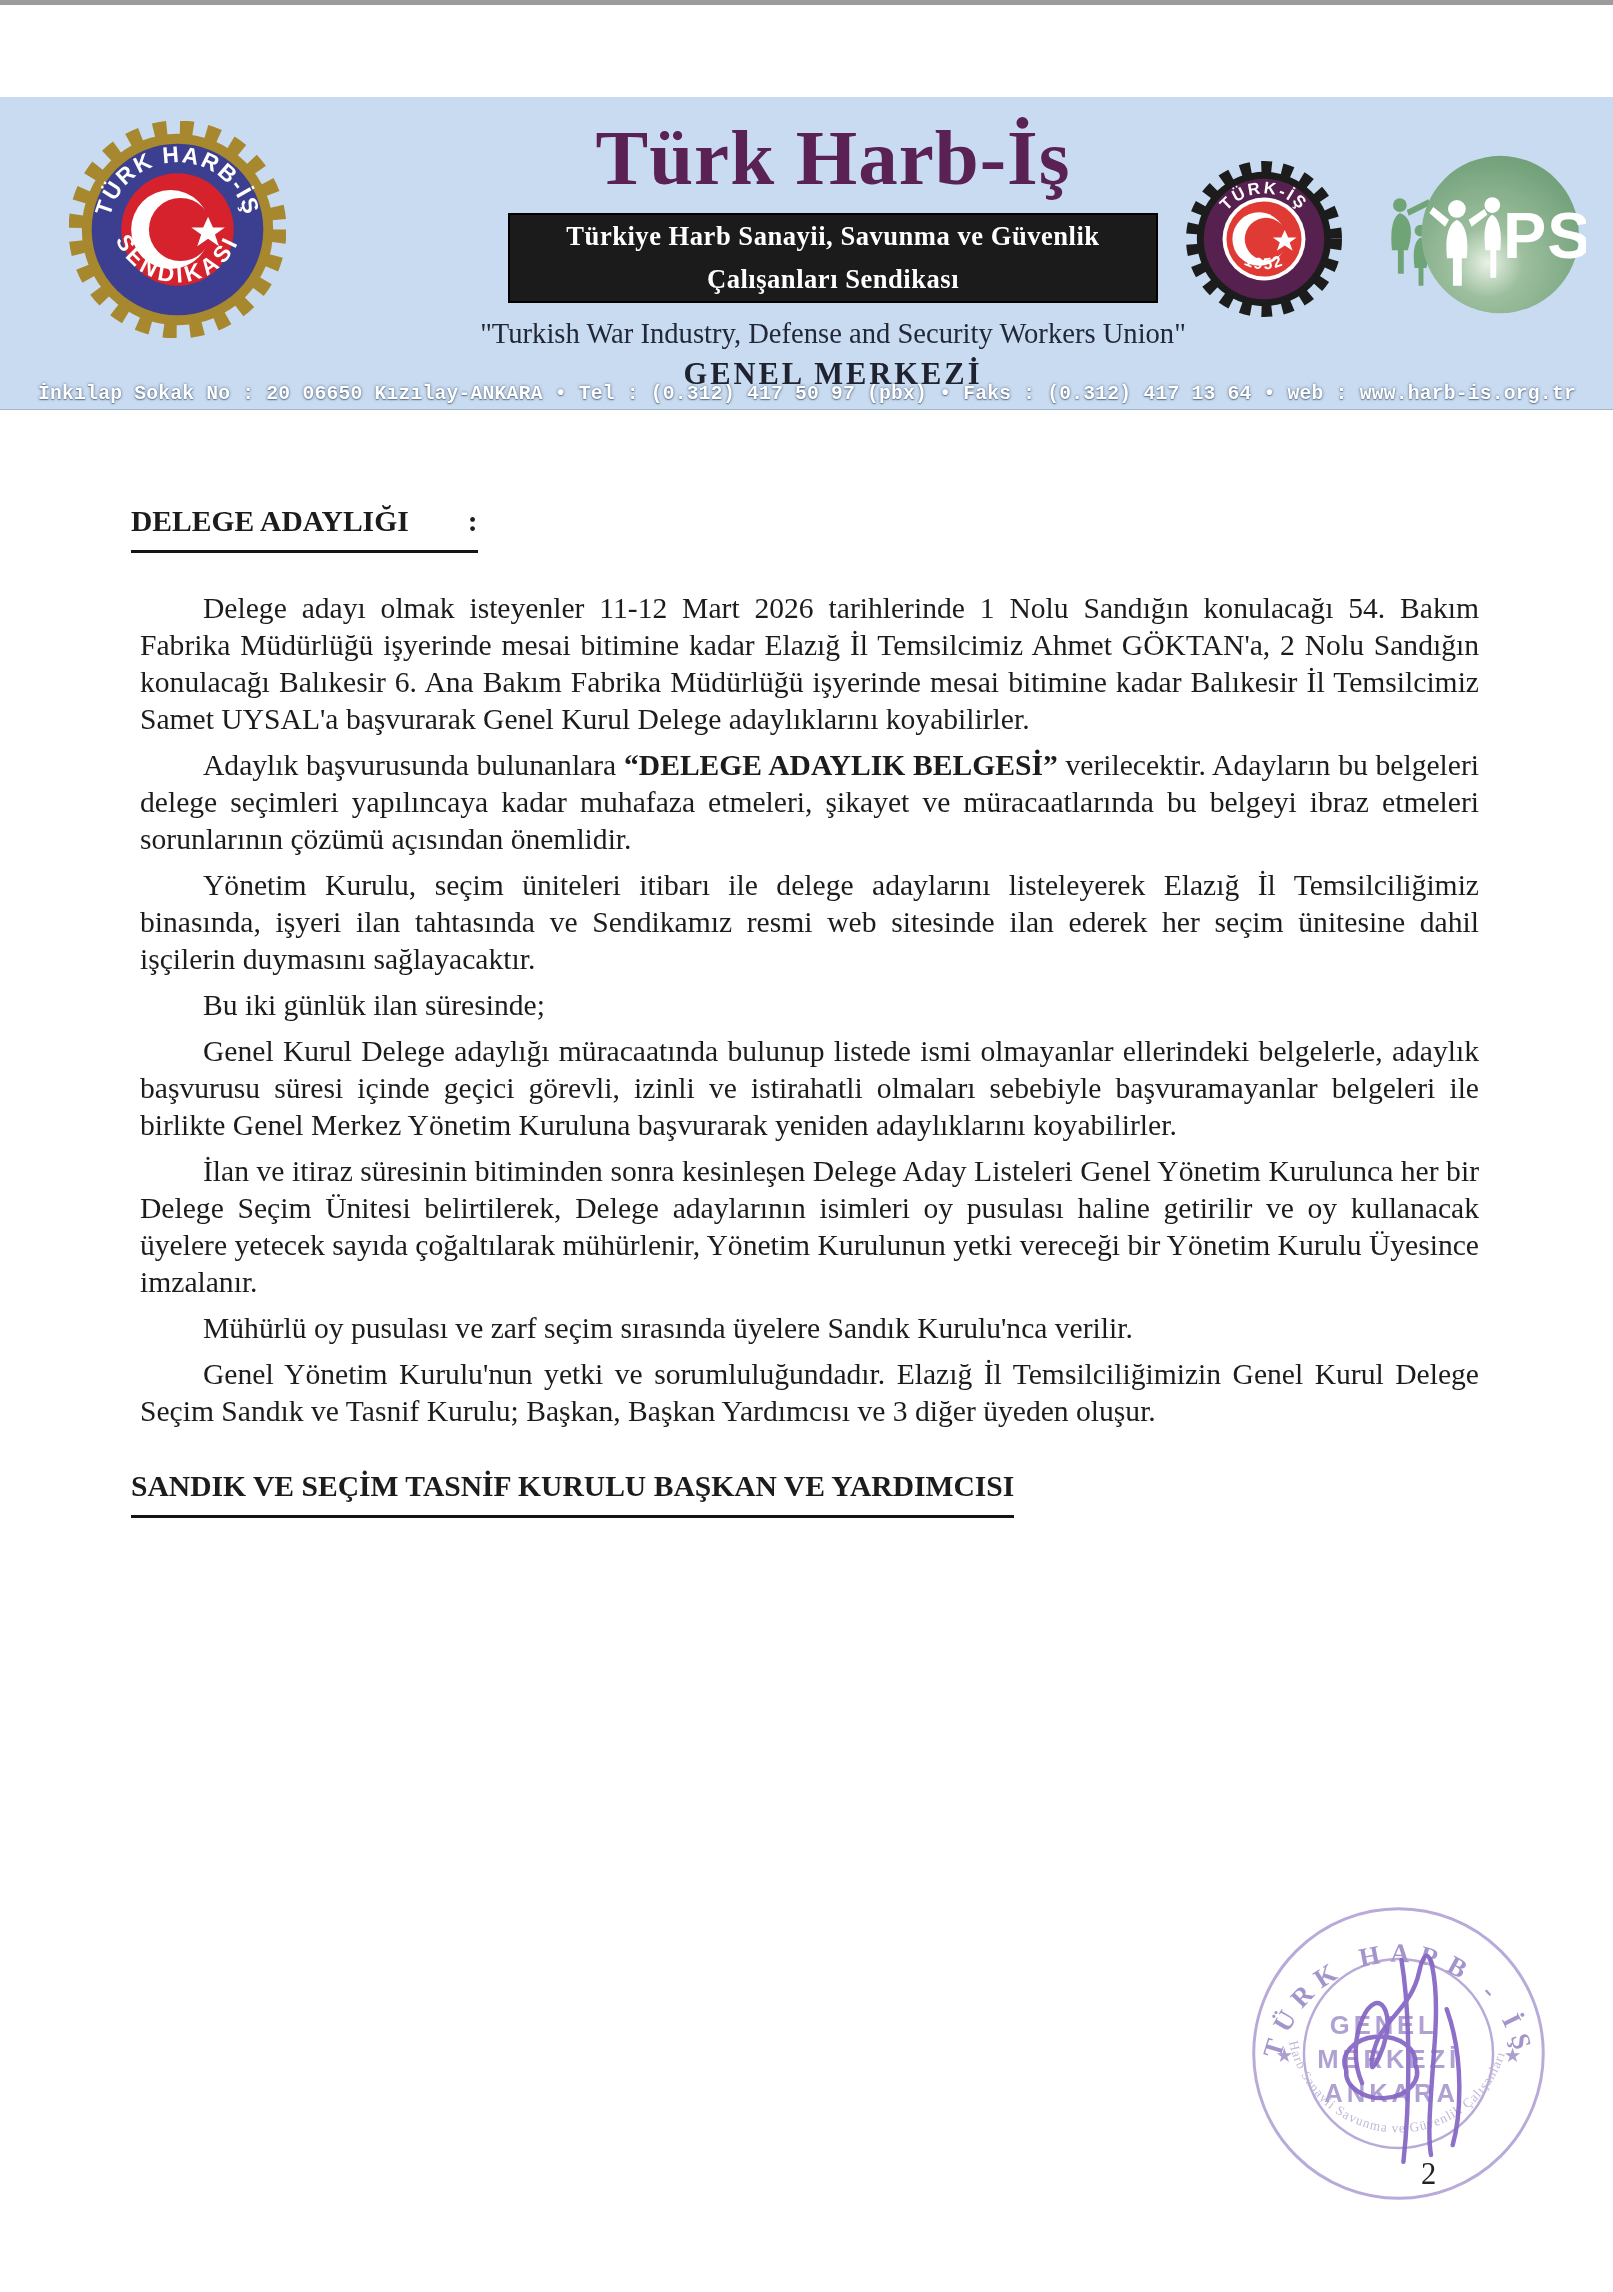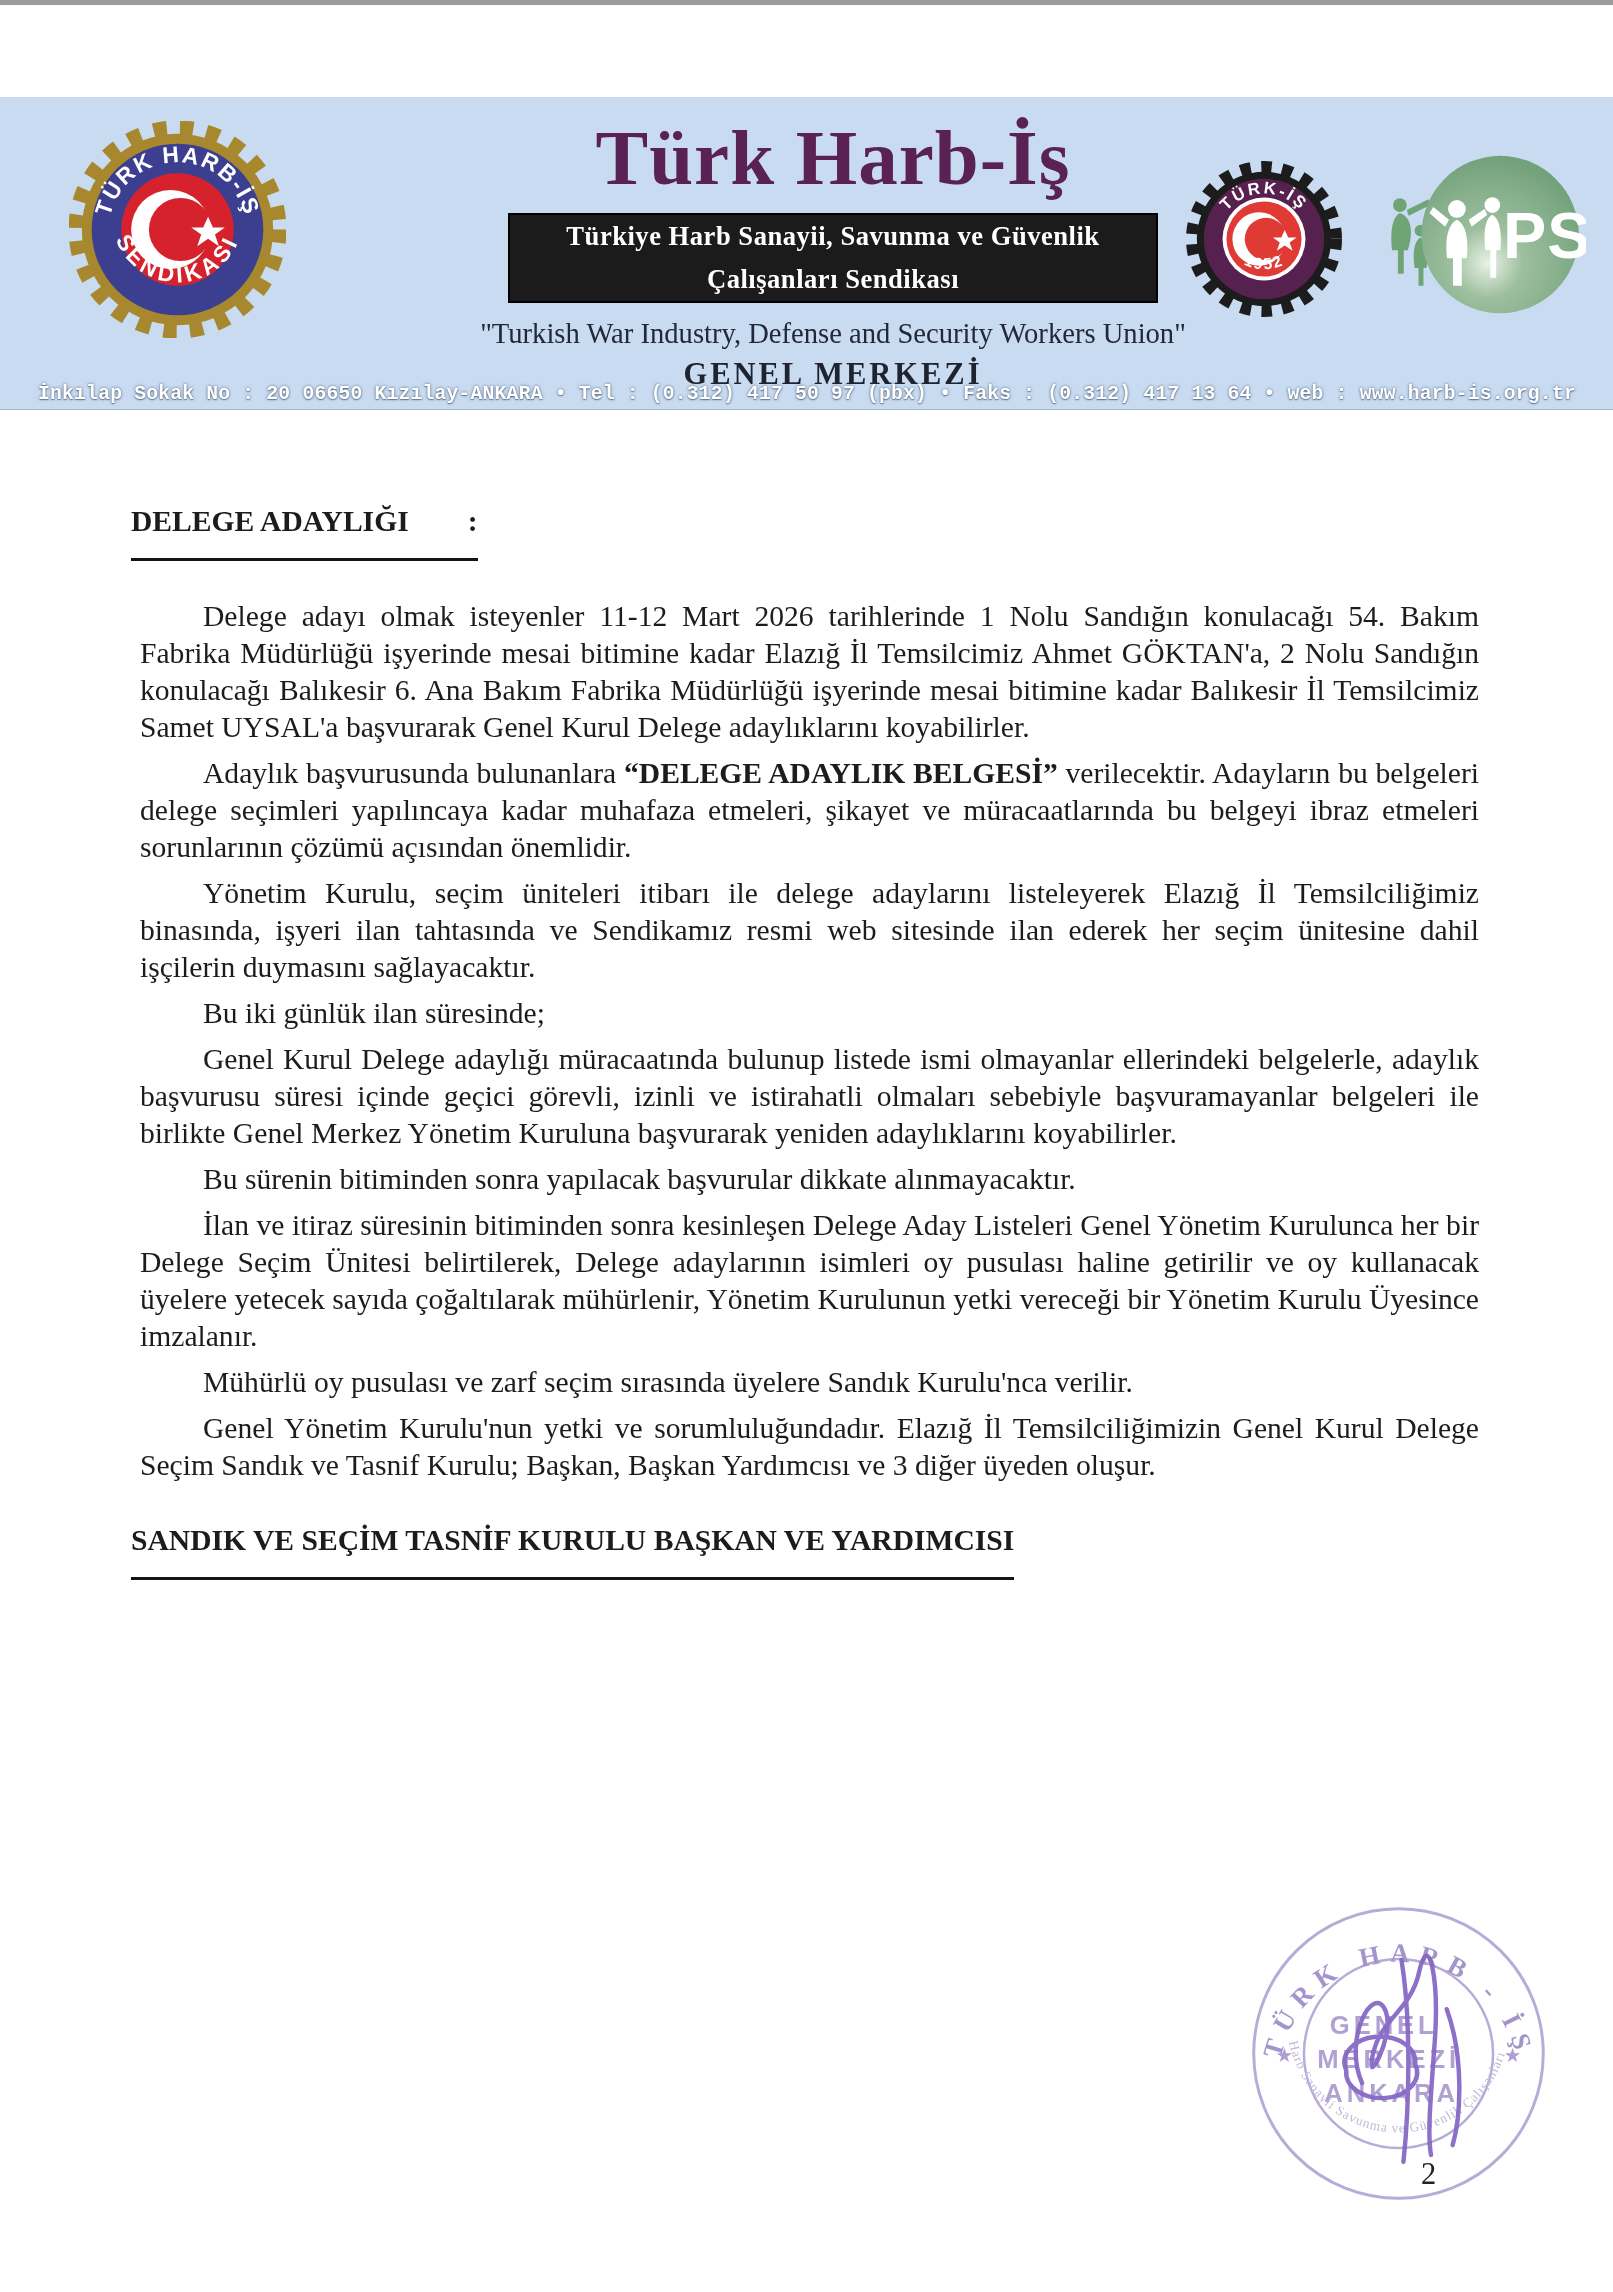--- a/index.html
+++ b/index.html
@@ -45,21 +45,21 @@
     position:absolute;left:131px;top:504px;width:1357px;
     font-size:29.6px;line-height:37px;text-align:justify;
   }
   .section{margin:0;}
   .section + .section .sec-heading{margin-top:39px;}
   .sec-heading{
     font-weight:bold;font-size:29.6px;line-height:35px;margin:0 0 37px 0;
     text-align:left;
   }
   .sec-heading span{
-    border-bottom:3.9px solid #141414;padding-bottom:19px;display:inline-block;
+    border-bottom:3.9px solid #141414;padding-bottom:11px;display:inline-block;
   }
   .para{margin:9px;text-indent:63px;}
   .para .bold{font-weight:bold;}
   
   .stamp{position:absolute;left:1236px;top:1891px;width:325px;height:325px;opacity:.92;}
   .page-number{
     position:absolute;left:1399px;top:2157px;font-size:30.5px;color:#222;
     width:59px;text-align:center;
   }
 </style>
@@ -151,21 +151,20 @@
 
 <main class="doc-body">
   <section class="section">
     <h2 class="sec-heading"><span>DELEGE ADAYLIĞI&nbsp;&nbsp;&nbsp;&nbsp;&nbsp;&nbsp;&nbsp;&nbsp;:</span></h2>
     <div>
         <p class="para"><span>Delege adayı olmak isteyenler 11-12 Mart 2026 tarihlerinde 1 Nolu Sandığın konulacağı 54. Bakım Fabrika Müdürlüğü işyerinde mesai bitimine kadar Elazığ İl Temsilcimiz Ahmet GÖKTAN'a, 2 Nolu Sandığın konulacağı Balıkesir 6. Ana Bakım Fabrika Müdürlüğü işyerinde mesai bitimine kadar Balıkesir İl Temsilcimiz Samet UYSAL'a başvurarak Genel Kurul Delege adaylıklarını koyabilirler.</span></p>
         <p class="para"><span>Adaylık başvurusunda bulunanlara </span><span class="bold">“DELEGE ADAYLIK BELGESİ”</span><span> verilecektir. Adayların bu belgeleri delege seçimleri yapılıncaya kadar muhafaza etmeleri, şikayet ve müracaatlarında bu belgeyi ibraz etmeleri sorunlarının çözümü açısından önemlidir.</span></p>
         <p class="para"><span>Yönetim Kurulu, seçim üniteleri itibarı ile delege adaylarını listeleyerek Elazığ İl Temsilciliğimiz binasında, işyeri ilan tahtasında ve Sendikamız resmi web sitesinde ilan ederek her seçim ünitesine dahil işçilerin duymasını sağlayacaktır.</span></p>
         <p class="para"><span>Bu iki günlük ilan süresinde;</span></p>
         <p class="para"><span>Genel Kurul Delege adaylığı müracaatında bulunup listede ismi olmayanlar ellerindeki belgelerle, adaylık başvurusu süresi içinde geçici görevli, izinli ve istirahatli olmaları sebebiyle başvuramayanlar belgeleri ile birlikte Genel Merkez Yönetim Kuruluna başvurarak yeniden adaylıklarını koyabilirler.</span></p>
-        <p class="para"><span>Bu sürenin bitiminden sonra yapılacak başvurular dikkate alınmayacaktır.</span></p>
       </div>
   </section>
 
   <section class="section">
     <div>
         <p class="para"><span>İlan ve itiraz süresinin bitiminden sonra kesinleşen Delege Aday Listeleri Genel Yönetim Kurulunca her bir Delege Seçim Ünitesi belirtilerek, Delege adaylarının isimleri oy pusulası haline getirilir ve oy kullanacak üyelere yetecek sayıda çoğaltılarak mühürlenir, Yönetim Kurulunun yetki vereceği bir Yönetim Kurulu Üyesince imzalanır.</span></p>
         <p class="para"><span>Mühürlü oy pusulası ve zarf seçim sırasında üyelere Sandık Kurulu'nca verilir.</span></p>
       </div>
   </section>
 

